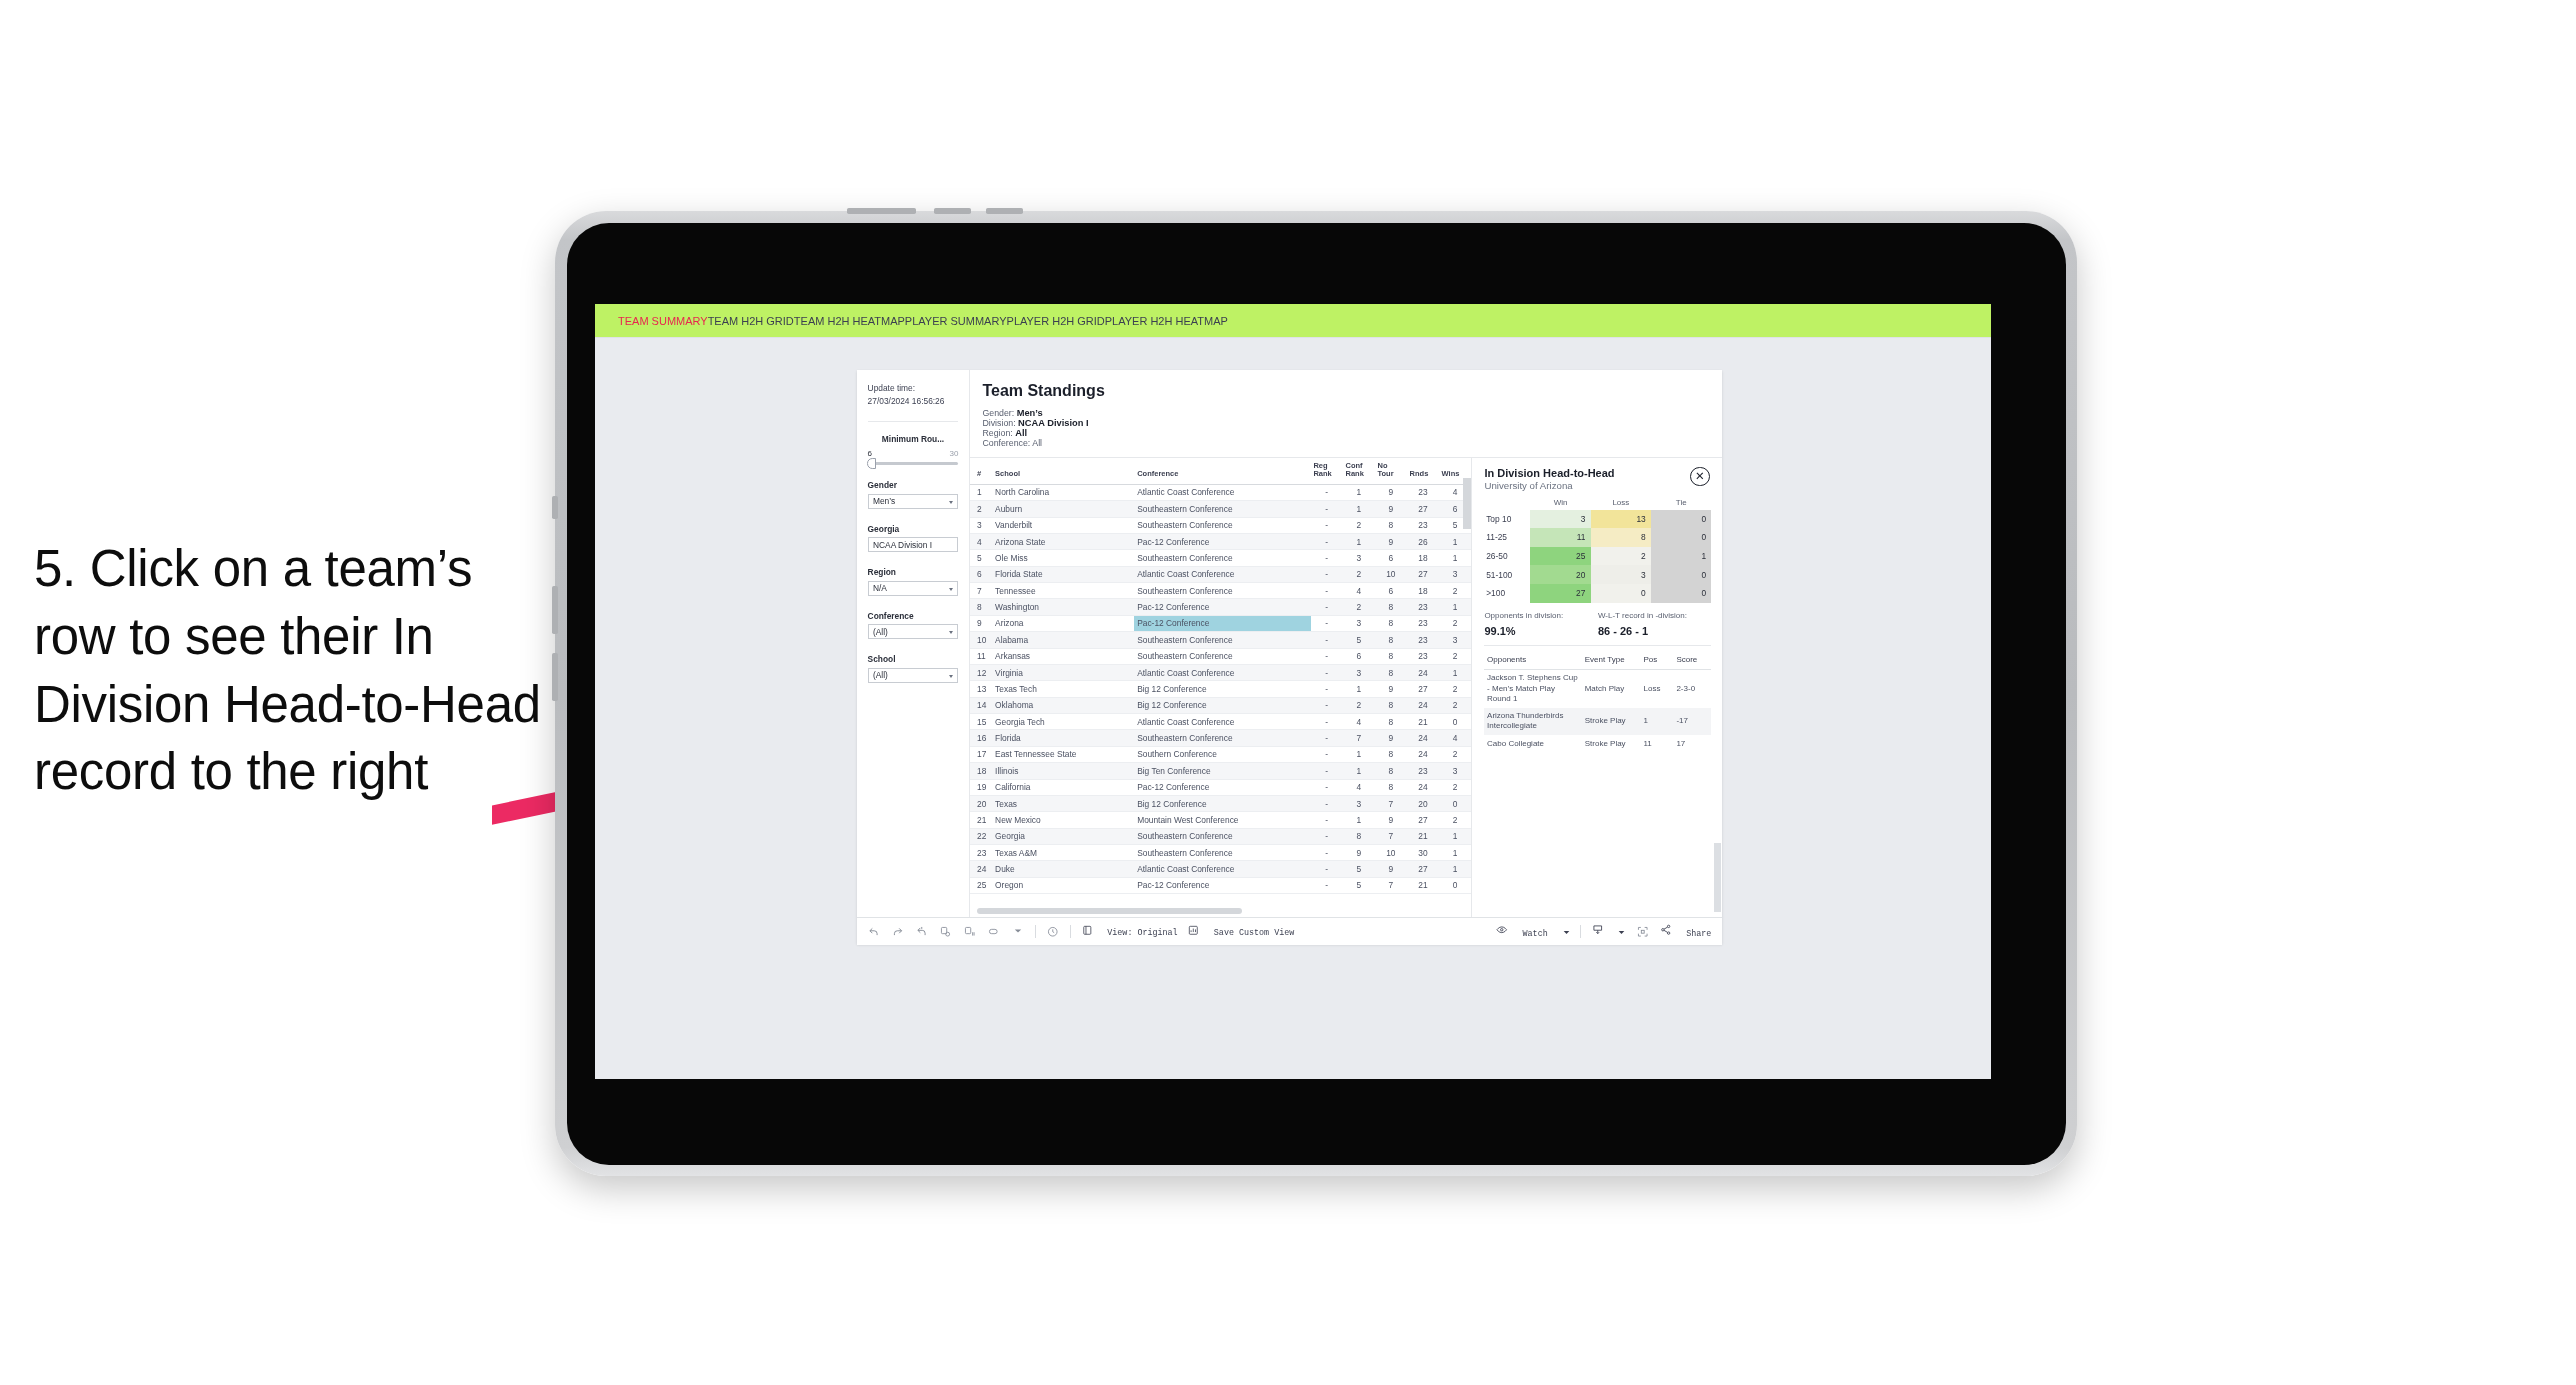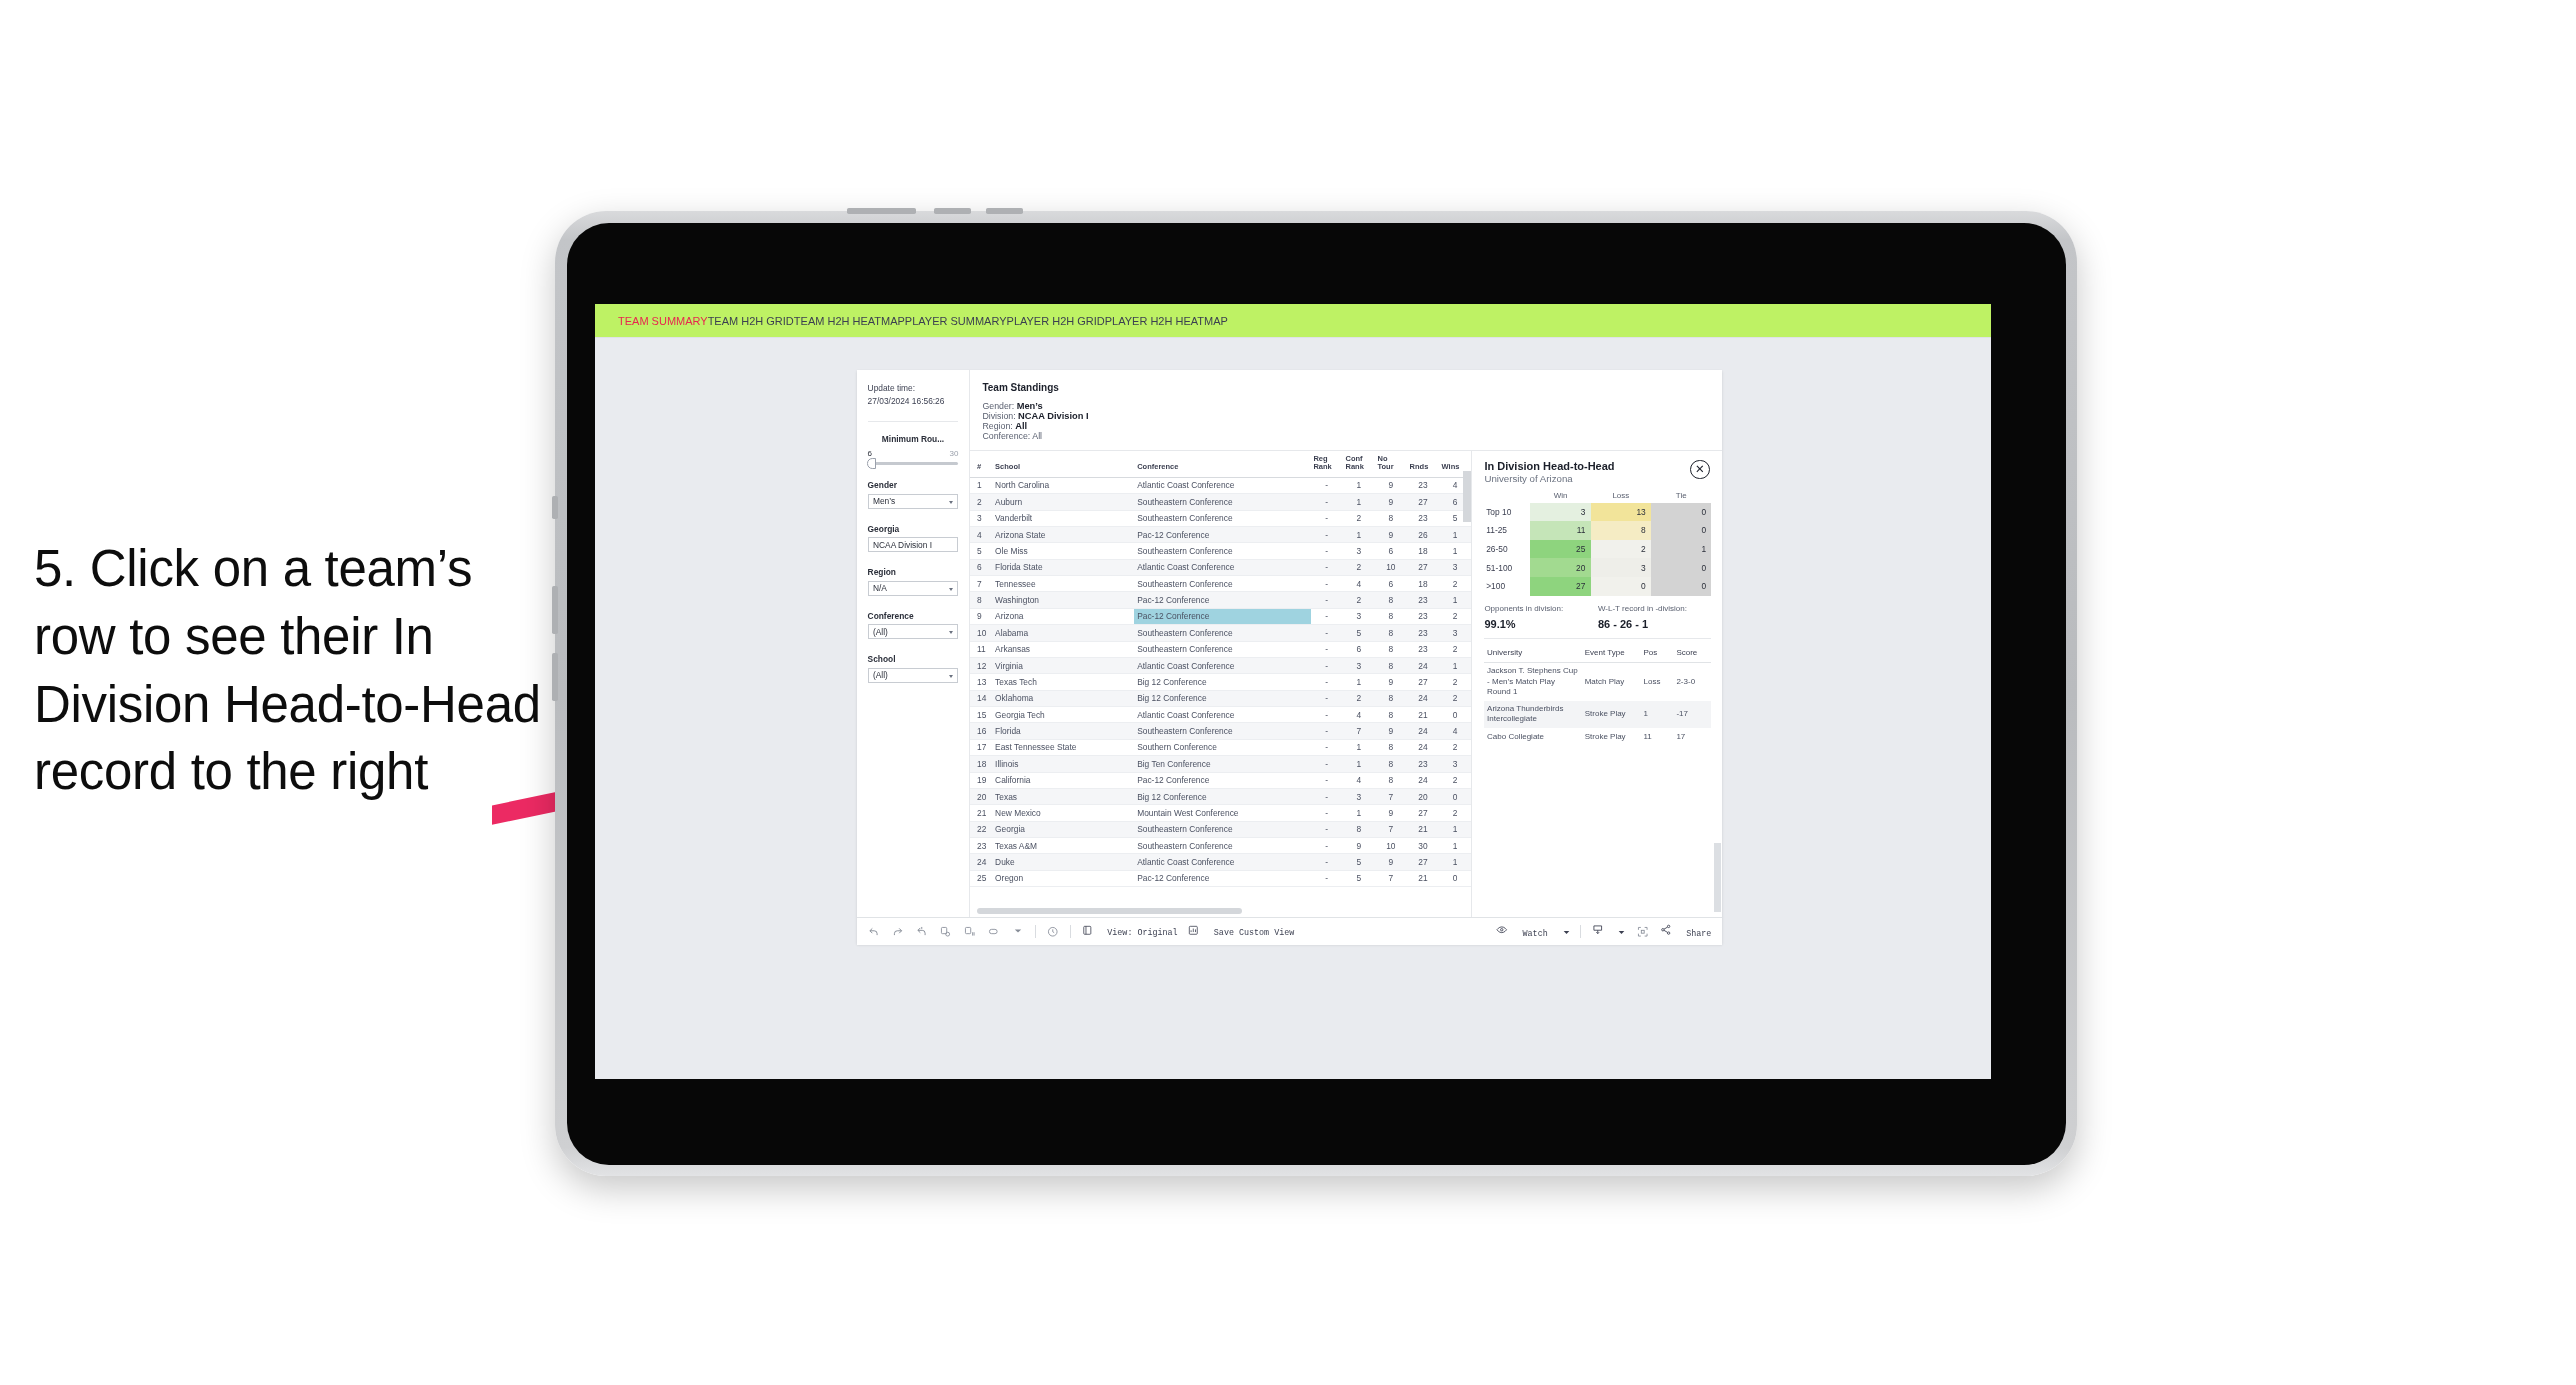--- a/index.html
+++ b/index.html
@@ -152,21 +152,21 @@
   .caret {
     position: absolute; right: 4.4px; top: 50%;
     width: 0; height: 0; margin-top: -0.9px;
     border-left: 2.7px solid transparent;
     border-right: 2.7px solid transparent;
     border-top: 3.5px solid #6b7280;
   }
 
   
   #viz-main { flex: 1; display: flex; flex-direction: column; min-width: 0; }
-  #viz-title { font-size: 10px; font-weight: bold; color: #1b1f2a; padding: 12.4px 0 0 12.4px; }
+  #viz-title { font-size: 16px; font-weight: bold; color: #1b1f2a; padding: 12.4px 0 0 12.4px; }
   #viz-subfilters {
     display: flex; padding: 8px 0 8.8px 12.4px;
     font-size: 8.8px; color: #5a6070;
     border-bottom: 0.9px solid #e6e8eb;
     flex-direction: column;
   }
   #viz-subfilters > div { width: 168px; }
   #viz-subfilters b { color: #1b1f2a; font-size: 9.3px; }
   #panes { flex: 1; display: flex; min-height: 0; }
 
@@ -695,21 +695,21 @@
                 </div>
                 <div>
                   <div class="stat-label">W-L-T record in -division:</div>
                   <div class="stat-value">86 - 26 - 1</div>
                 </div>
               </div>
 
               <table class="tour">
                 <thead>
                   <tr>
-                    <th class="t-name">University</th>
+                    <th class="t-name">Opponents</th>
                     <th class="t-type">Event Type</th>
                     <th class="t-pos">Pos</th>
                     <th class="t-score">Score</th>
                   </tr>
                 </thead>
                 <tbody id="tour-body">
                     <tr>
                       <td class="t-name">Jackson T. Stephens Cup - Men’s Match Play Round 1</td>
                       <td class="t-type">Match Play</td>
                       <td class="t-pos">Loss</td>

